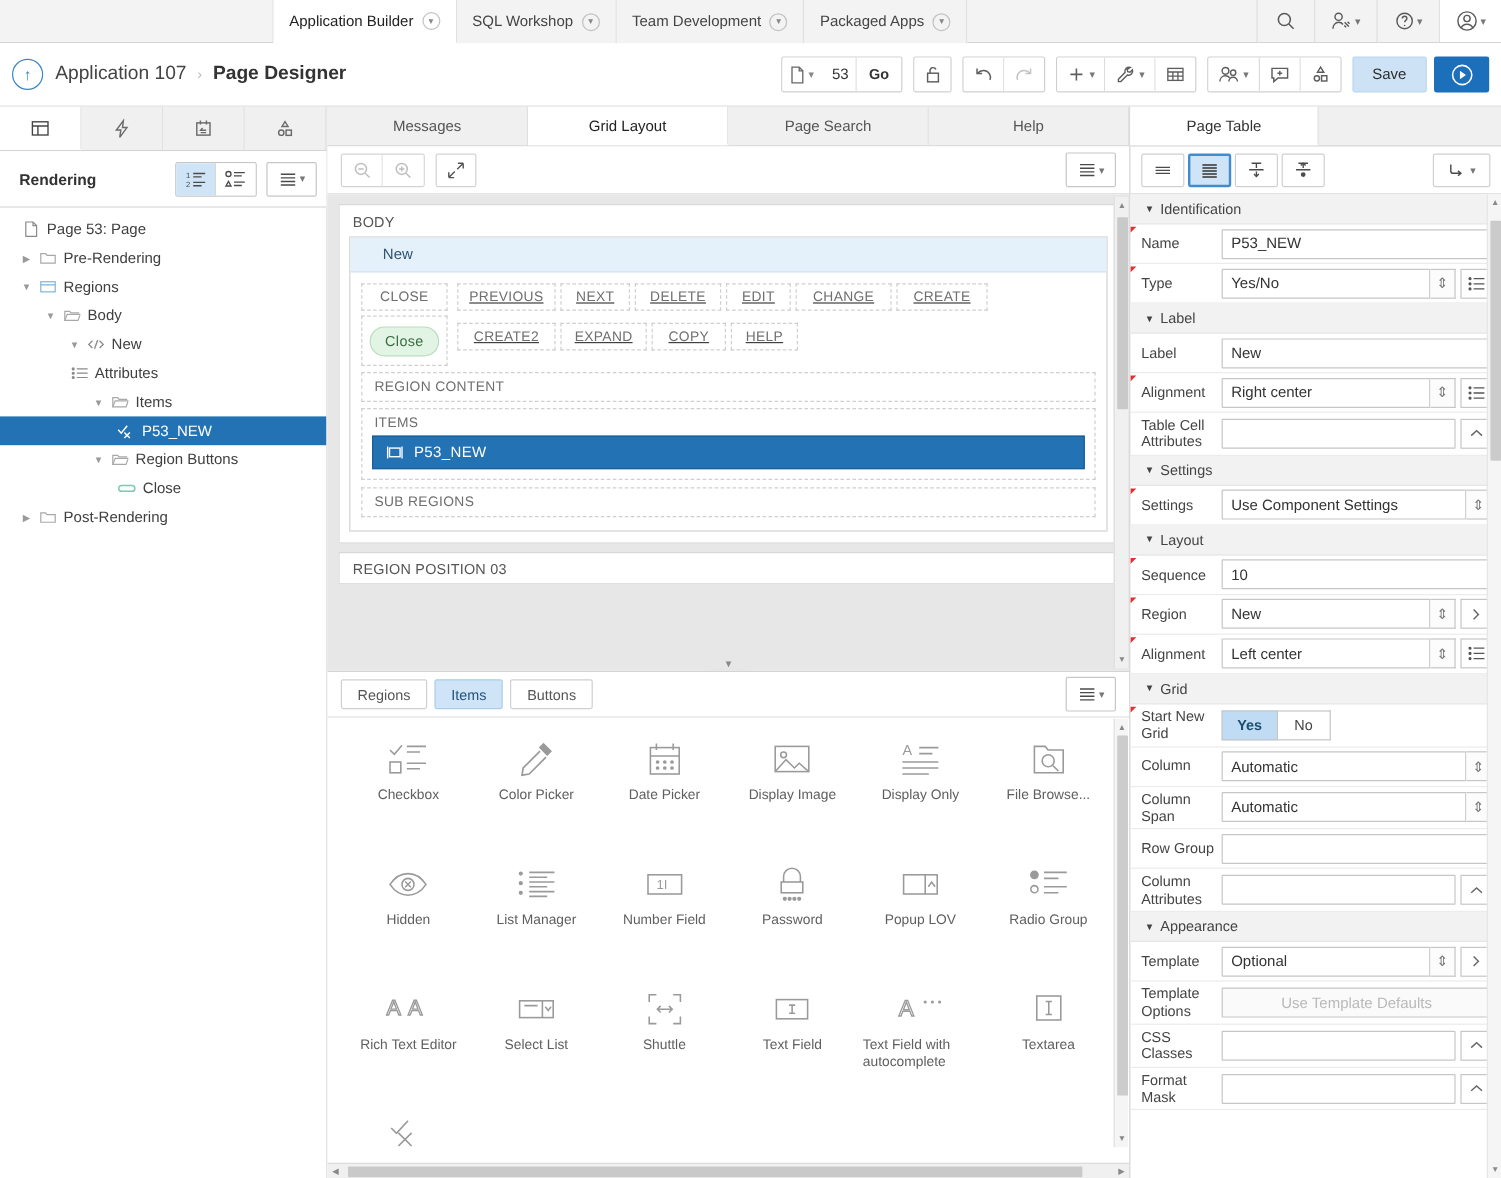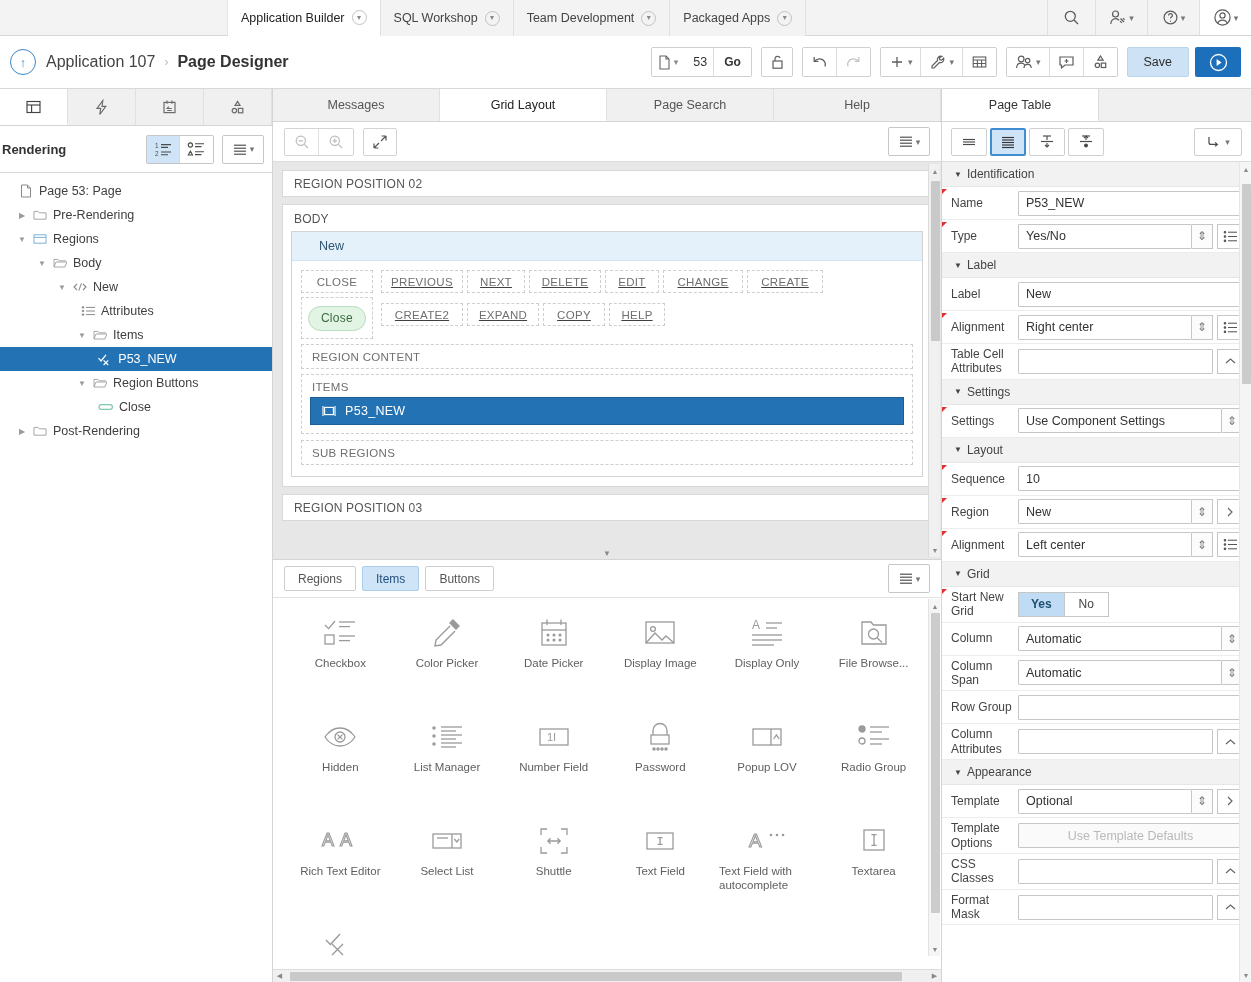--- a/index.html
+++ b/index.html
@@ -97,21 +97,21 @@
   .lp-tabs { display:flex; height:37px; border-bottom:1px solid #d4d4d4; background:#f5f5f5;}
   .lp-tab {
     flex:1; display:flex; align-items:center; justify-content:center;
     border-right:1px solid #e0e0e0; color:#6b6b6b; cursor:pointer; background:#f0f0f0;
   }
   .lp-tab.active { background:#fff; border-bottom:1px solid #fff; color:#333; }
   .lp-header {
     height:47px; display:flex; align-items:center; padding:0 8px 0 0;
     border-bottom:1px solid #d9d9d9; background:#fff;
   }
-  .lp-title { font-size:13px; font-weight:bold; color:#333; flex:1; padding-left:2px; }
+  .lp-title { font-size:13px; font-weight:bold; color:#333; flex:1; padding-left:16px; }
   .seg-group { display:flex; border:1px solid #c6c6c6; border-radius:2px; overflow:hidden; height:29px; }
   .seg-btn {
     width:33px; display:flex; align-items:center; justify-content:center;
     background:#fff; border-right:1px solid #d8d8d8; cursor:pointer; color:#5a5a5a;
   }
   .seg-btn:last-child { border-right:none; }
   .seg-btn.active { background:#cfe4f7; }
   .menu-group {
     display:flex; align-items:center; justify-content:center; gap:2px;
     margin-left:8px; height:29px; width:42px;
@@ -572,21 +572,21 @@
         <span class="ticon">
           <svg width="16" height="12" viewBox="0 0 16 12" fill="none" stroke="#8a8a8a" stroke-width="1.1">
               <path d="M5 3L2 6l3 3"></path>
               <path d="M11 3l3 3-3 3"></path>
               <line x1="9.4" y1="2.4" x2="6.8" y2="9.6"></line>
             </svg>
         </span>
         <span>New</span>
       </div>
 
-      <div class="tnode" style="padding-left:78px">
+      <div class="tnode" style="padding-left:56px">
         <span class="ticon">
           <svg width="15" height="12" viewBox="0 0 15 12" fill="none" stroke="#8a8a8a" stroke-width="1">
               <circle cx="2" cy="2.4" r=".8" fill="#8a8a8a"></circle>
               <circle cx="2" cy="6" r=".8" fill="#8a8a8a"></circle>
               <circle cx="2" cy="9.6" r=".8" fill="#8a8a8a"></circle>
               <line x1="5" y1="2.4" x2="14" y2="2.4"></line>
               <line x1="5" y1="6" x2="14" y2="6"></line>
               <line x1="5" y1="9.6" x2="14" y2="9.6"></line>
             </svg>
         </span>
@@ -685,21 +685,20 @@
             <line x1="2" y1="6.2" x2="14" y2="6.2"></line>
           <line x1="2" y1="9.2" x2="14" y2="9.2"></line>
             <line x1="2" y1="12.2" x2="14" y2="12.2"></line>
           </svg>
         <span style="font-size:9px;color:#777">▾</span>
       </div>
     </div>
 
     <div class="grid-canvas">
 
-      <div class="region-row">REGION POSITION 02</div>
 
       <div class="body-box">
         <div class="body-label">BODY</div>
         <div class="inner-region">
           <div class="ir-head">New</div>
           <div class="ir-body">
             <div class="btnpos-wrap">
               <div class="btncol-close">
                 <div class="ddz" style="width:72px;margin-bottom:4px">CLOSE</div>
                 <div class="ddz" style="width:72px;height:42px;padding:0;display:flex;align-items:center;justify-content:center">

